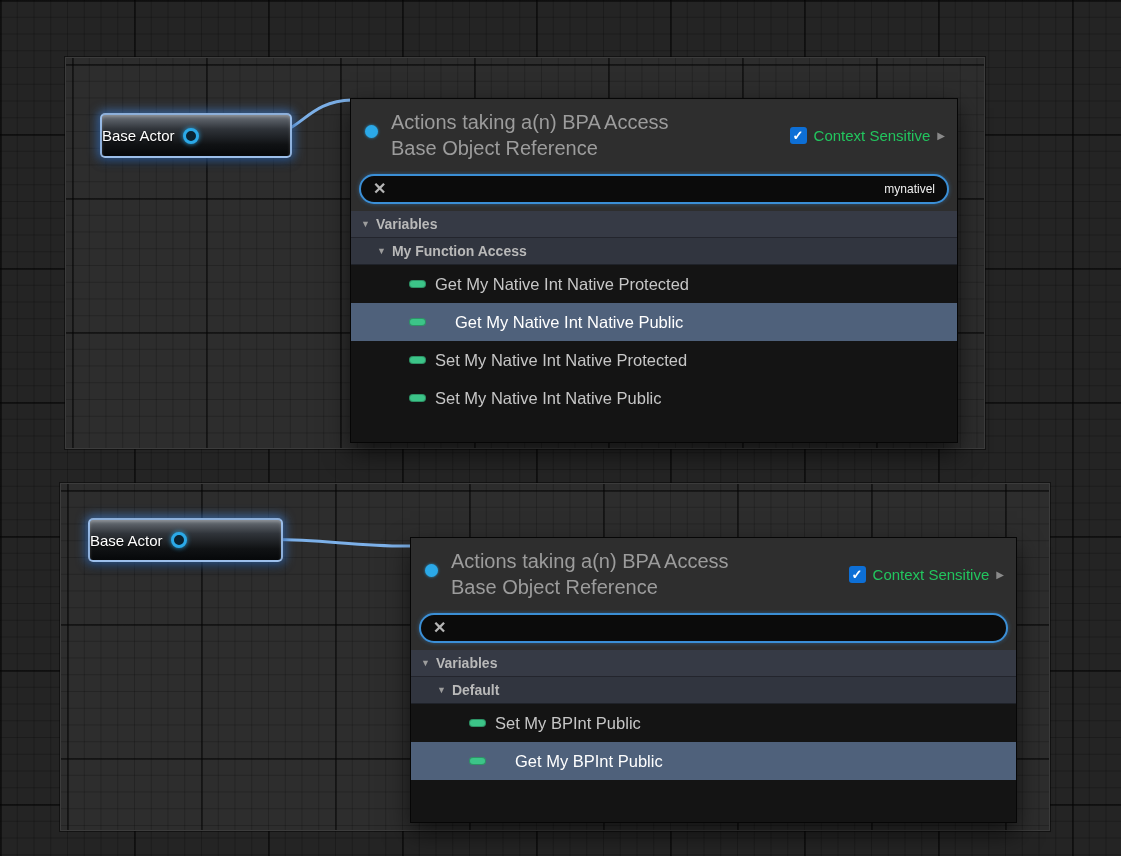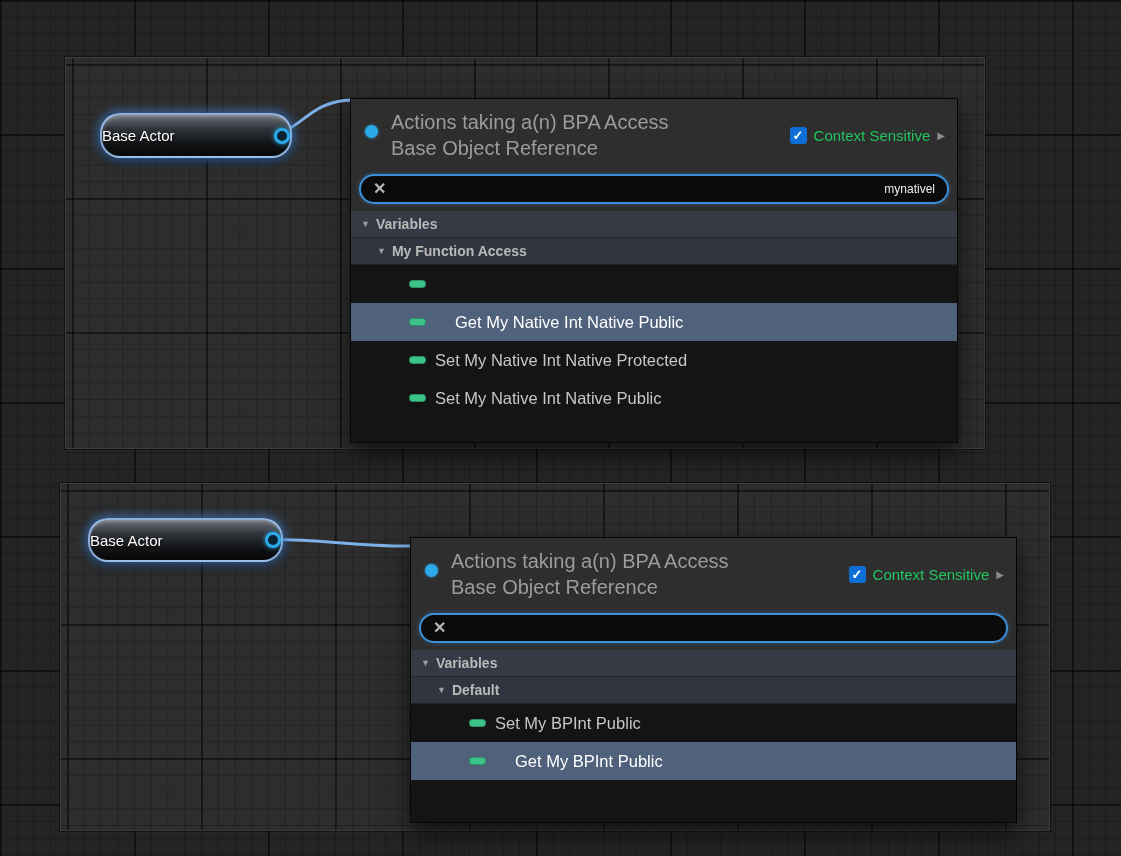--- a/index.html
+++ b/index.html
@@ -28,26 +28,26 @@
       linear-gradient(90deg, rgba(0,0,0,0.2) 1px, transparent 1px);
     background-size:134px 134px, 134px 134px, 16.75px 16.75px, 16.75px 16.75px;
     background-position:6px 6px;
     border:1px solid #3c3c3c;
     box-shadow:0 0 0 1px rgba(0,0,0,0.45);
   }
   #wires { position:absolute; left:0; top:0; pointer-events:none; }
 
   
   .bp-node {
-    position:absolute; border-radius:20px;
+    position:absolute; border-radius:5px;
     background:linear-gradient(180deg, #6d737b 0%, #30343a 34%, #101214 72%, #06080a 100%);
     border:2px solid rgba(165,205,255,0.85);
     box-shadow:0 0 10px 3px rgba(70,140,235,0.55), 0 5px 9px rgba(0,0,0,0.55),
                inset 0 2px 3px rgba(255,255,255,0.22);
-    display:flex; align-items:center; justify-content:space-between; gap:8px;
+    display:flex; align-items:center; justify-content:flex-start; gap:8px;
     color:#fff;
   }
   .bp-node .node-label { font-size:15px; text-shadow:0 1px 2px #000; }
   .obj-pin {
     width:16px; height:16px; border-radius:50%;
     border:3px solid #2ba9e8; background:#0a2231;
     box-shadow:0 0 5px rgba(43,169,232,0.9);
   }
 
   
@@ -149,20 +149,21 @@
     <div class="row-cat cat-l0">
       <span class="tri">▼</span>
       <span>Variables</span>
     </div>
     <div class="row-cat cat-l1">
       <span class="tri">▼</span>
       <span>My Function Access</span>
     </div>
     <div class="row-item">
       <span class="var-pill"></span>
+      <span>Get My Native Int Native Protected</span>
     </div>
     <div class="row-item selected">
       <span class="var-pill"></span>
       <span>Get My Native Int Native Public</span>
     </div>
     <div class="row-item">
       <span class="var-pill"></span>
       <span>Set My Native Int Native Protected</span>
     </div>
     <div class="row-item">

